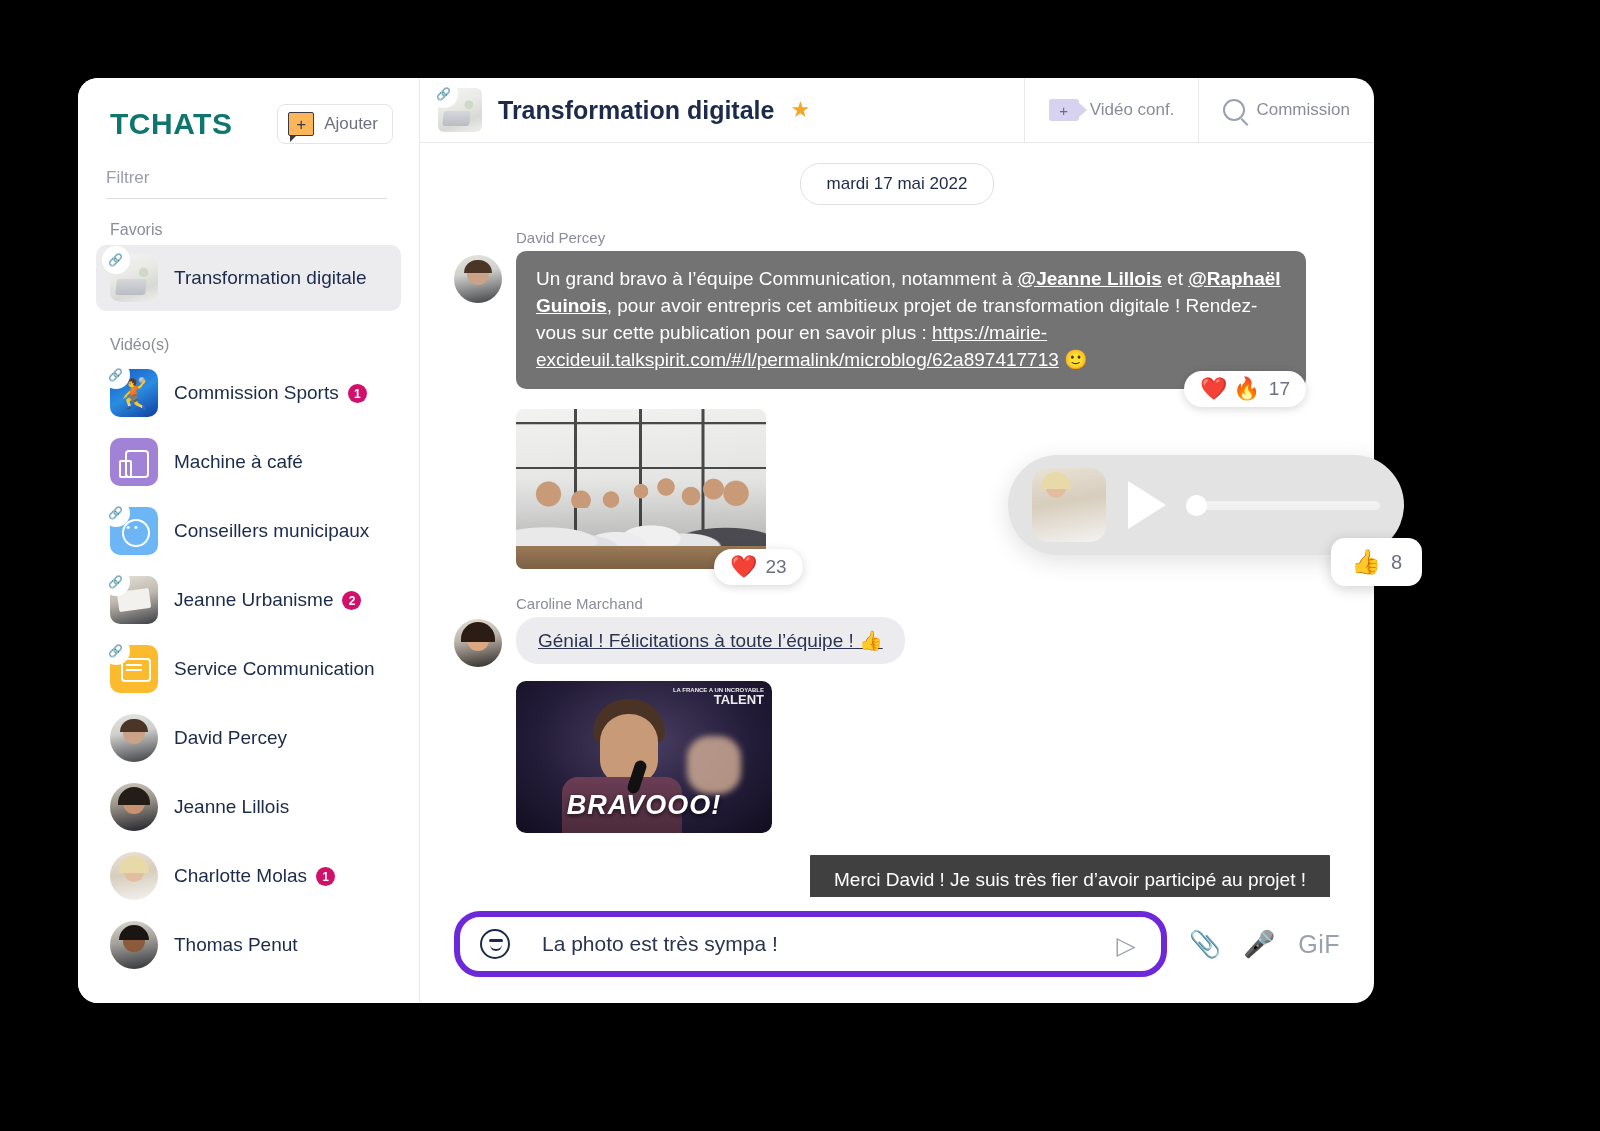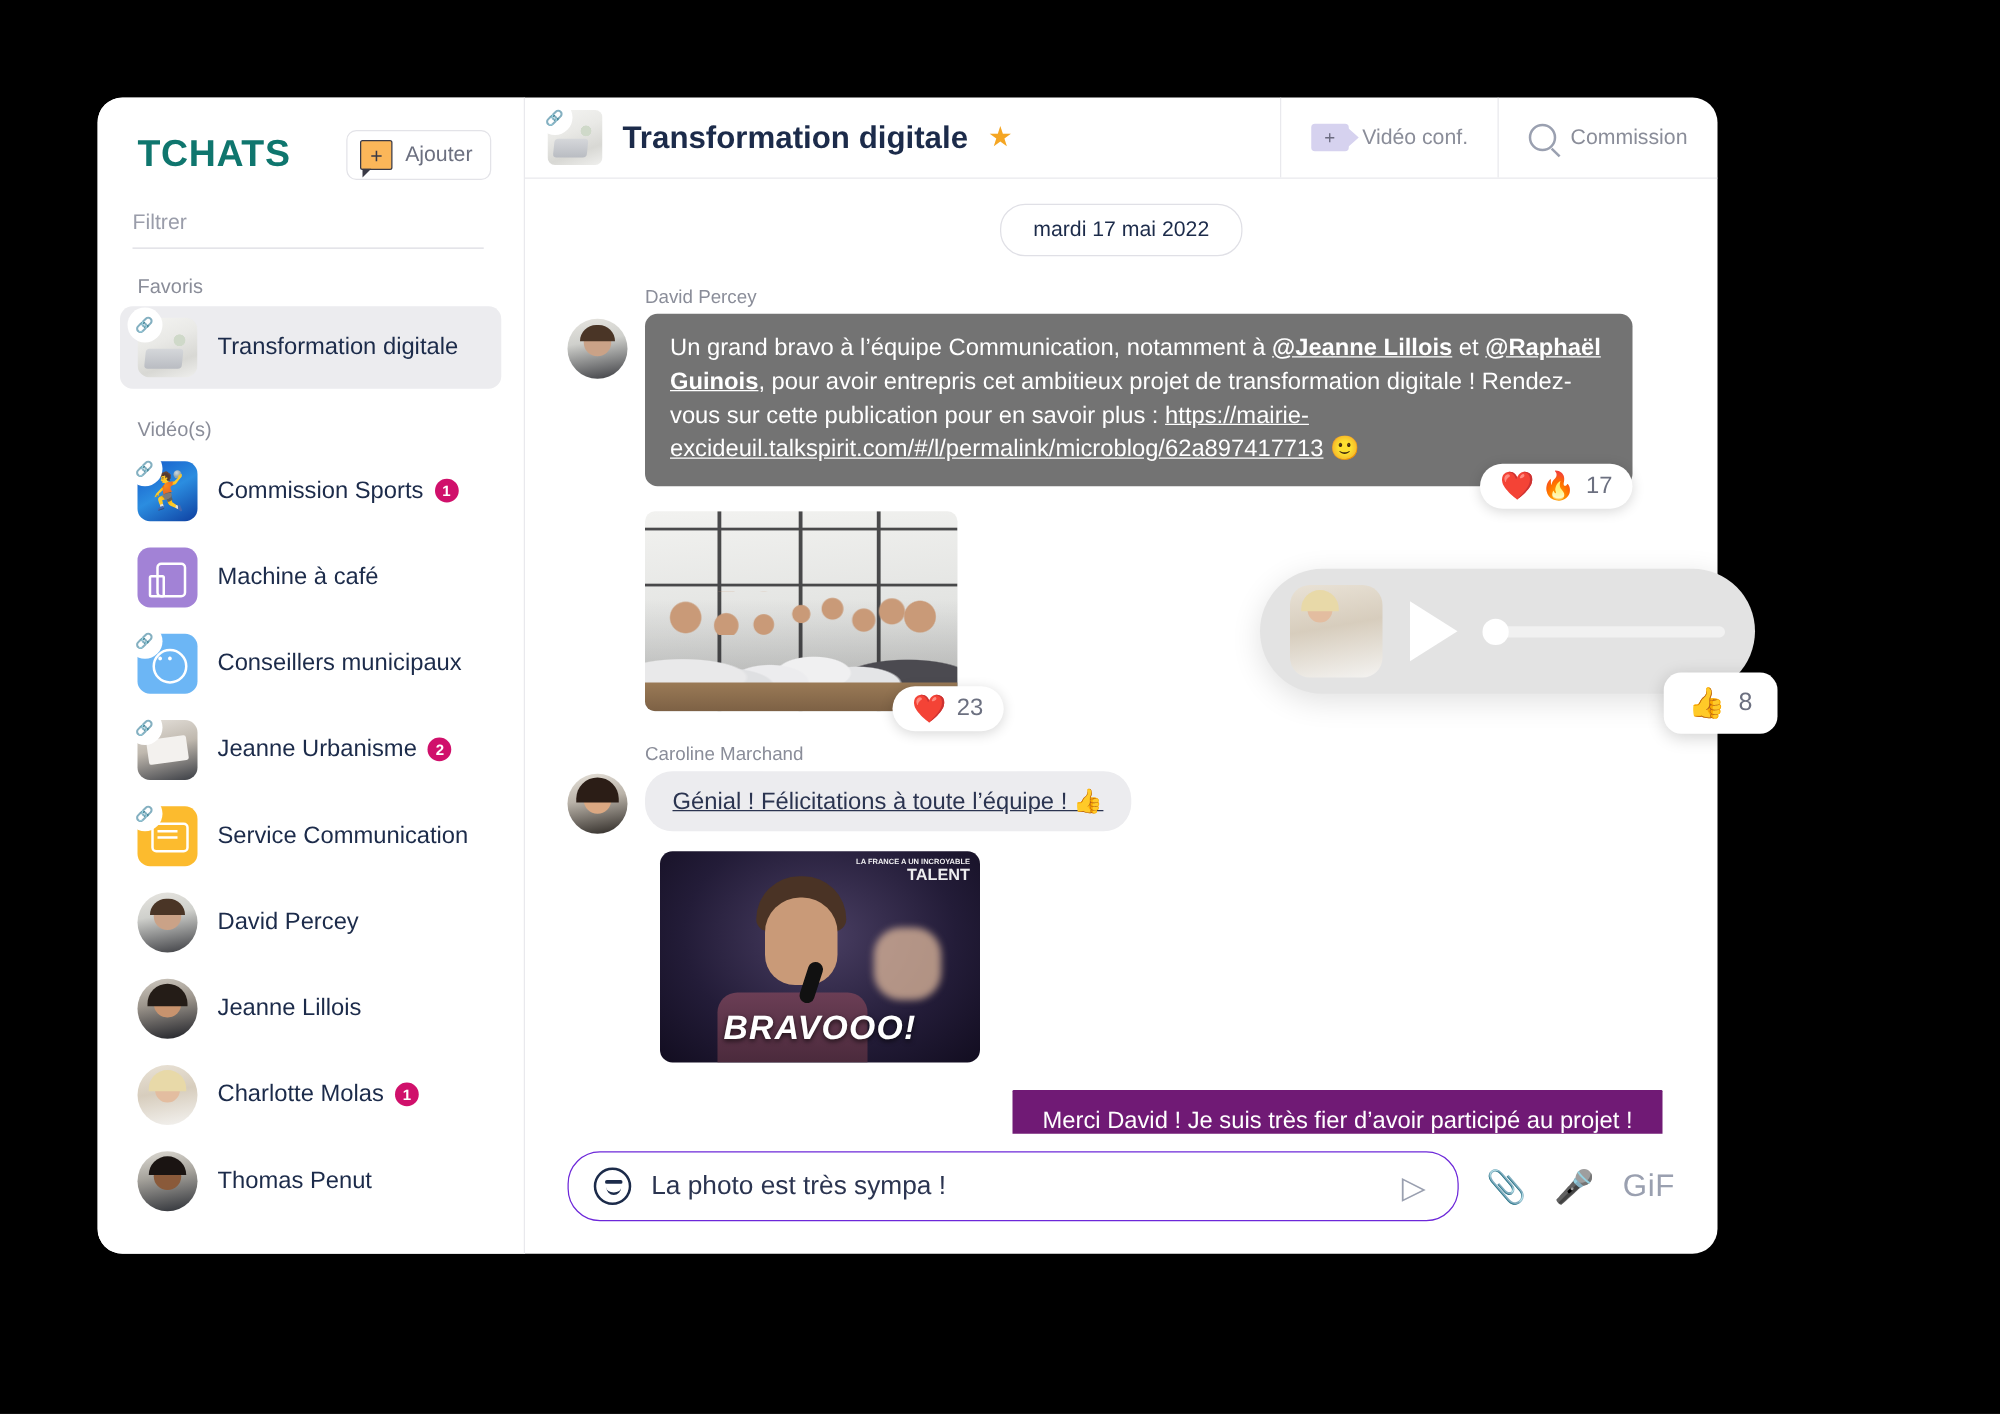--- a/index.html
+++ b/index.html
@@ -197,21 +197,21 @@
     max-width: 790px; position: relative;
   }
   .bubble-green a, .mention { color: #fff; text-decoration: underline; font-weight: bold; }
   .bubble-green .lnk { color:#fff; text-decoration: underline; font-weight: normal; }
 
   .bubble-grey {
     background: #ececef; color: #2b3450; border-radius: 22px;
     padding: 12px 22px; font-size: 19px; display: inline-block; text-decoration: underline;
   }
   .bubble-blue {
-    background: #701a75; color: #fff; border-radius: 1px;
+    background: #404040; color: #fff; border-radius: 1px;
     padding: 14px 24px; font-size: 19px; display: inline-block;
   }
   .row-right { display: flex; justify-content: flex-end; padding: 0 44px; }
 
   .photo {
     width: 250px; height: 160px; border-radius: 8px; overflow: hidden; position: relative;
     background: linear-gradient(175deg,#f2f2f0 0%,#e2e3e1 55%,#cfd0cd 100%);
   }
   .photo .glass { position:absolute; inset:0;
      background:
@@ -237,23 +237,22 @@
       radial-gradient(circle at 38% 76%, #c99a78 0 5%, transparent 5.5%),
       radial-gradient(circle at 50% 52%, #c99a78 0 5.5%, transparent 6%),
       radial-gradient(circle at 60% 40%, #c99a78 0 5.5%, transparent 6%),
       radial-gradient(circle at 70% 66%, #c99a78 0 5%, transparent 5.5%),
       radial-gradient(circle at 79% 46%, #c99a78 0 5%, transparent 5.5%),
       radial-gradient(circle at 88% 58%, #c99a78 0 5.5%, transparent 6%); }
   .photo .table { position:absolute; left:0; right:0; bottom:0; height:14%;
      background: linear-gradient(180deg,#9a7a56,#7d6145); }
 
   .gif {
-    width: 256px; height: 169px; border-radius: 10px; overflow: hidden; position: relative;
+    width: 256px; height: 152px; border-radius: 10px; overflow: hidden; position: relative;
     background: radial-gradient(ellipse at 50% 40%, #4a3f63 0%, #231c38 60%, #120d20 100%);
-    margin-left: 12px;
   }
   .gif .face { position:absolute; left: 33%; top: 22%; width: 58px; height: 70px;
      background:#c99a78; border-radius: 28px 28px 24px 24px; }
   .gif .hair { position:absolute; left: 30%; top: 12%; width: 72px; height: 44px;
      background:#4a3325; border-radius: 36px 36px 10px 10px; }
   .gif .suit { position:absolute; left: 18%; bottom: 0; width: 120px; height: 56px;
      background: linear-gradient(180deg,#6b3e55,#4b2a3c); border-radius: 16px 16px 0 0; }
   .gif .mic { position:absolute; left: 45%; top: 52%; width: 12px; height: 34px;
      background:#111; border-radius: 6px; transform: rotate(18deg); }
   .gif .hand { position:absolute; right: 12%; top: 36%; width: 54px; height: 58px;
@@ -274,22 +273,22 @@
     box-shadow: 0 2px 10px rgba(0,0,0,.16);
     font-size: 19px; color: #6c7080;
   }
   .reaction .emo { font-size: 22px; line-height: 1; }
   .r-green { position: absolute; right: 0; bottom: -18px; }
   .r-photo { position: absolute; left: 198px; bottom: -16px; }
 
   
   .composer { padding: 14px 34px 26px 34px; display: flex; align-items: center; gap: 22px; }
   .input-box {
-    flex: 1; display: flex; align-items: center; gap: 14px;
-    border: 1px solid #6d28d9; border-radius: 26px; padding: 12px 20px;
+    flex: 1; display: flex; align-items: center; gap: 30px;
+    border: 6px solid #6d28d9; border-radius: 26px; padding: 12px 20px;
     max-width: 766px;
   }
   .emoji-btn { width: 30px; height: 30px; border: 2.2px solid #1c2b4a; border-radius: 50%;
      display:flex; align-items:center; justify-content:center; flex:0 0 30px; position: relative; }
   .emoji-btn::before { content:""; position:absolute; top:8px; left:7px; width:14px; height:3px;
      border-radius:2px; background:#1c2b4a; box-shadow: none; }
   .emoji-btn::after { content:""; position:absolute; bottom:6px; left:8px; width:12px; height:6px;
      border-bottom:2.4px solid #1c2b4a; border-radius: 0 0 9px 9px; }
   .msg-input { flex:1; border:none; outline:none; font-size: 21px; color:#2b3450;
      font-family: "Liberation Sans", sans-serif; background: transparent; }

